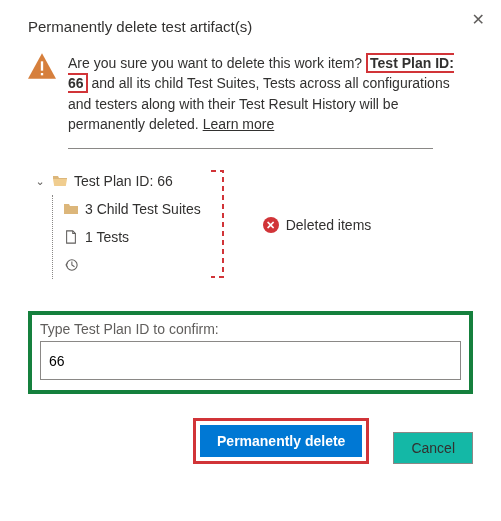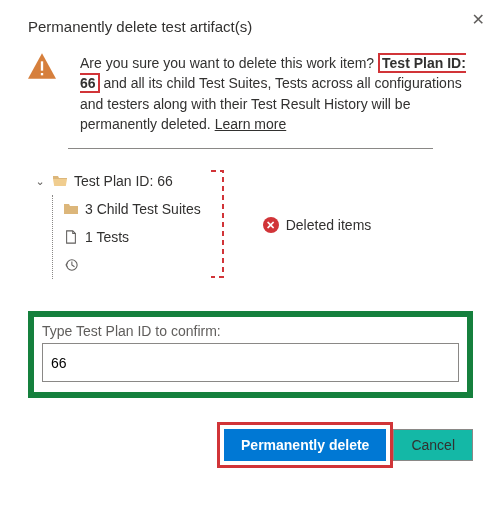--- a/index.html
+++ b/index.html
@@ -24,21 +24,21 @@
       line-height: 1;
     }
     .title {
       font-size: 15px;
       font-weight: 400;
       color: #323130;
       margin-bottom: 18px;
     }
     .warning-row {
       display: flex;
-      gap: 24px;
+      gap: 12px;
       margin-bottom: 6px;
     }
     .warn-icon {
       flex: 0 0 28px;
       height: 26px;
     }
     .warn-text {
       flex: 1;
       font-size: 14px;
       line-height: 1.45;
@@ -113,43 +113,43 @@
       border-radius: 50%;
       background: #d13438;
       color: #fff;
       display: inline-flex;
       align-items: center;
       justify-content: center;
       font-size: 11px;
       font-weight: 700;
     }
     .confirm-block {
-      border: 6px solid #15803d;
+      border: 4px solid #15803d;
       padding: 6px 8px 10px 8px;
       margin-bottom: 24px;
     }
     .confirm-label {
       font-size: 14px;
       color: #605e5c;
       margin-bottom: 4px;
     }
     .confirm-input {
       width: 100%;
       height: 39px;
       border: 1px solid #8a8886;
       padding: 4px 8px;
       font-size: 14px;
       font-family: inherit;
       outline: none;
     }
     .buttons {
       display: flex;
       justify-content: flex-end;
-      gap: 0;
-      align-items: center;
+      gap: 24px;
+      align-items: flex-end;
     }
     .btn-primary-wrap {
       border: 3px solid #d13438;
       padding: 4px;
     }
     .btn {
       height: 32px;
       padding: 0 17px;
       font-size: 14px;
       font-family: inherit;

